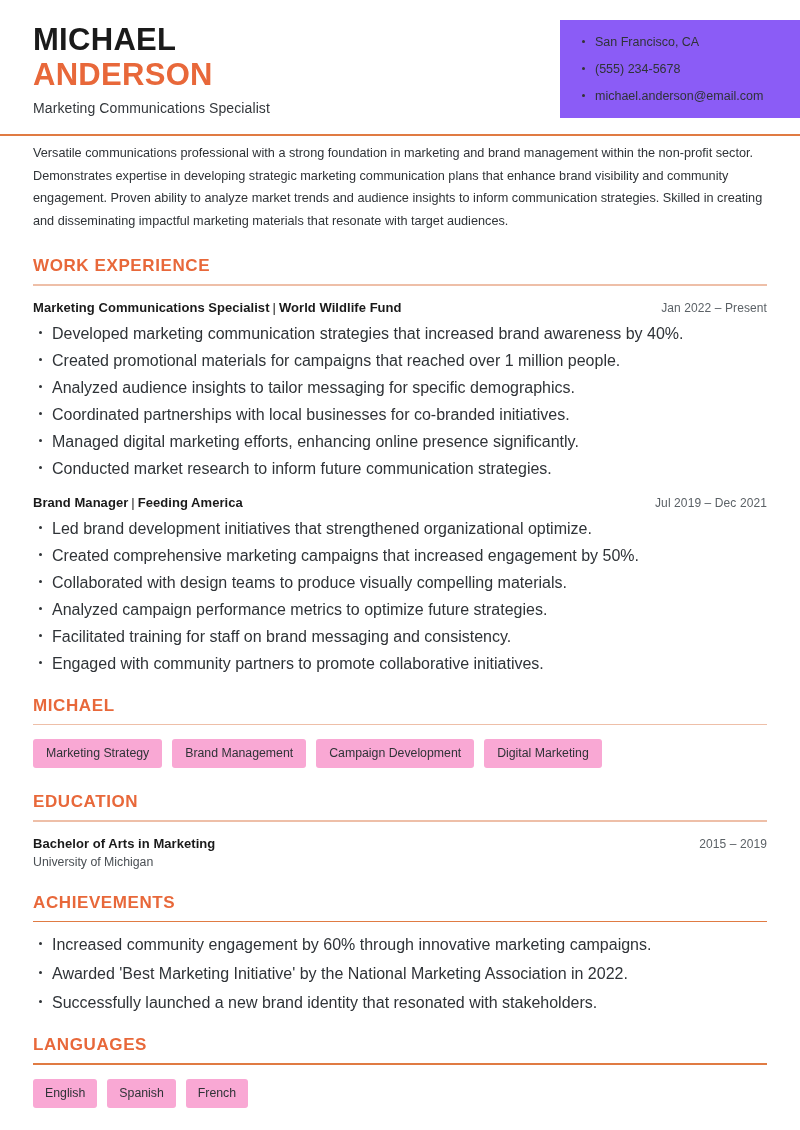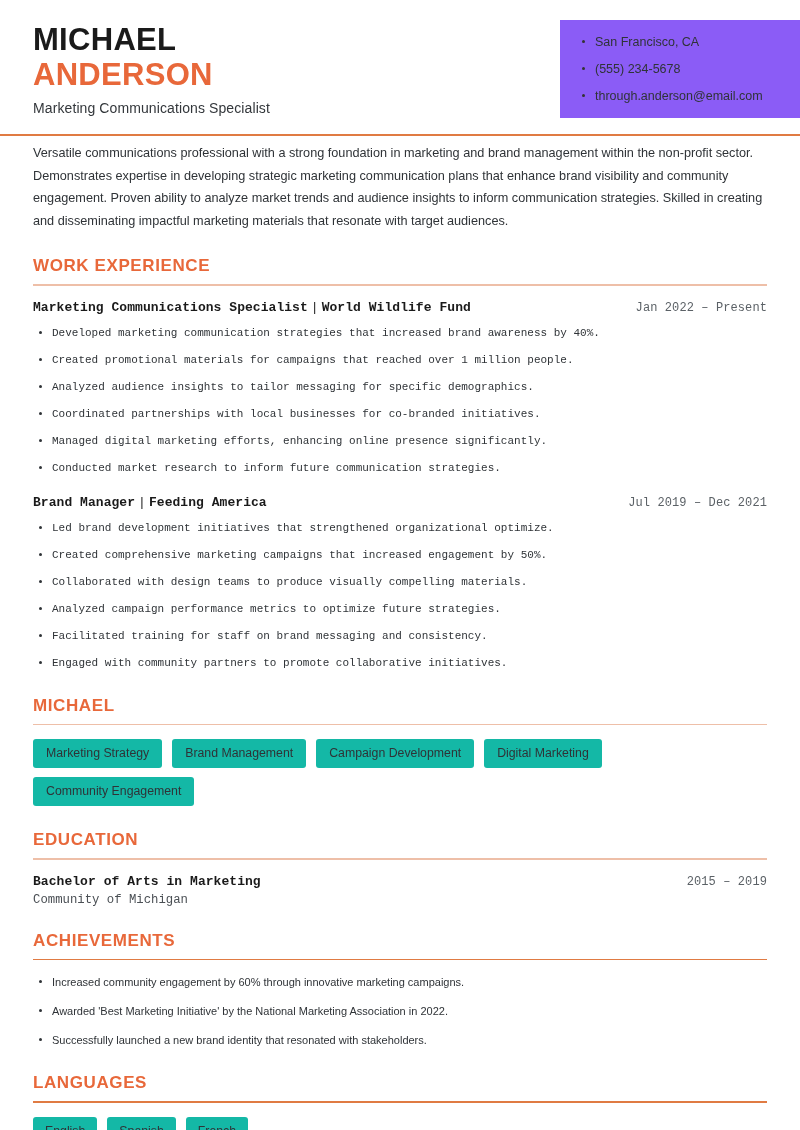--- a/index.html
+++ b/index.html
@@ -116,21 +116,21 @@
 
   .section-rule {
     height: 1.5px;
     background: #eebfa8;
     width: 100%;
     margin-bottom: 14px;
   }
   .section-rule.strong { background: #E07B43; }
 
   
-  .entry { margin-bottom: 4px; font-family: Liberation Mono, monospace; }
+  .entry { margin-bottom: 4px; }
   .entry + .entry { margin-top: 18px; }
 
   .entry-head {
     display: flex;
     justify-content: space-between;
     align-items: baseline;
   }
 
   .entry-title {
     font-size: 13px;
@@ -157,21 +157,21 @@
     color: #4a4f54;
     margin-top: 4px;
   }
 
   ul.bullets {
     list-style: none;
     margin-top: 10px;
   }
   ul.bullets li {
     position: relative;
-    font-size: 11px;
+    font-size: 16px;
     line-height: 17px;
     color: #2f3337;
     padding-left: 19px;
     margin-bottom: 10px;
   }
   ul.bullets li::before {
     content: "";
     position: absolute;
     left: 6px;
     top: 6px;
@@ -181,21 +181,21 @@
     background: #2f3337;
   }
 
   
   .chips {
     display: flex;
     flex-wrap: wrap;
     gap: 9px 10px;
   }
   .chip {
-    background: #14b8a6;
+    background: #f9a8d4;
     color: #2f3337;
     font-size: 12.3px;
     padding: 7px 13px 8px;
     border-radius: 3px;
     line-height: 14px;
     white-space: nowrap;
   }
 
   .chips.small .chip { padding: 7px 12px 8px; }
 
@@ -212,21 +212,21 @@
     <div class="header-name">
       <span class="name-first">MICHAEL</span>
       <span class="name-last">ANDERSON</span>
     </div>
 
     <div class="header-title">Marketing Communications Specialist</div>
 
     <div class="contact-box">
       <div class="contact-item">San Francisco, CA</div>
       <div class="contact-item">(555) 234-5678</div>
-      <div class="contact-item">through.anderson@email.com</div>
+      <div class="contact-item">michael.anderson@email.com</div>
     </div>
 
     <div class="header-rule"></div>
   </div>
 
   <div class="body-wrap">
 
     <p class="summary">Versatile communications professional with a strong foundation in marketing and brand management within the non-profit sector. Demonstrates expertise in developing strategic marketing communication plans that enhance brand visibility and community engagement. Proven ability to analyze market trends and audience insights to inform communication strategies. Skilled in creating and disseminating impactful marketing materials that resonate with target audiences.</p>
 
     <div class="section">
@@ -269,33 +269,32 @@
     </div>
 
     <div class="section">
       <div class="section-heading">MICHAEL</div>
       <div class="section-rule"></div>
       <div class="chips">
         <span class="chip">Marketing Strategy</span>
         <span class="chip">Brand Management</span>
         <span class="chip">Campaign Development</span>
         <span class="chip">Digital Marketing</span>
-        <span class="chip">Community Engagement</span>
       </div>
     </div>
 
     <div class="section">
       <div class="section-heading">EDUCATION</div>
       <div class="section-rule"></div>
       <div class="entry">
         <div class="entry-head">
           <div class="entry-title">Bachelor of Arts in Marketing</div>
           <div class="entry-date">2015 – 2019</div>
         </div>
-        <div class="entry-sub">Community of Michigan</div>
+        <div class="entry-sub">University of Michigan</div>
       </div>
     </div>
 
     <div class="section achievements">
       <div class="section-heading">ACHIEVEMENTS</div>
       <div class="section-rule strong"></div>
       <ul class="bullets">
         <li>Increased community engagement by 60% through innovative marketing campaigns.</li>
         <li>Awarded 'Best Marketing Initiative' by the National Marketing Association in 2022.</li>
         <li>Successfully launched a new brand identity that resonated with stakeholders.</li>

